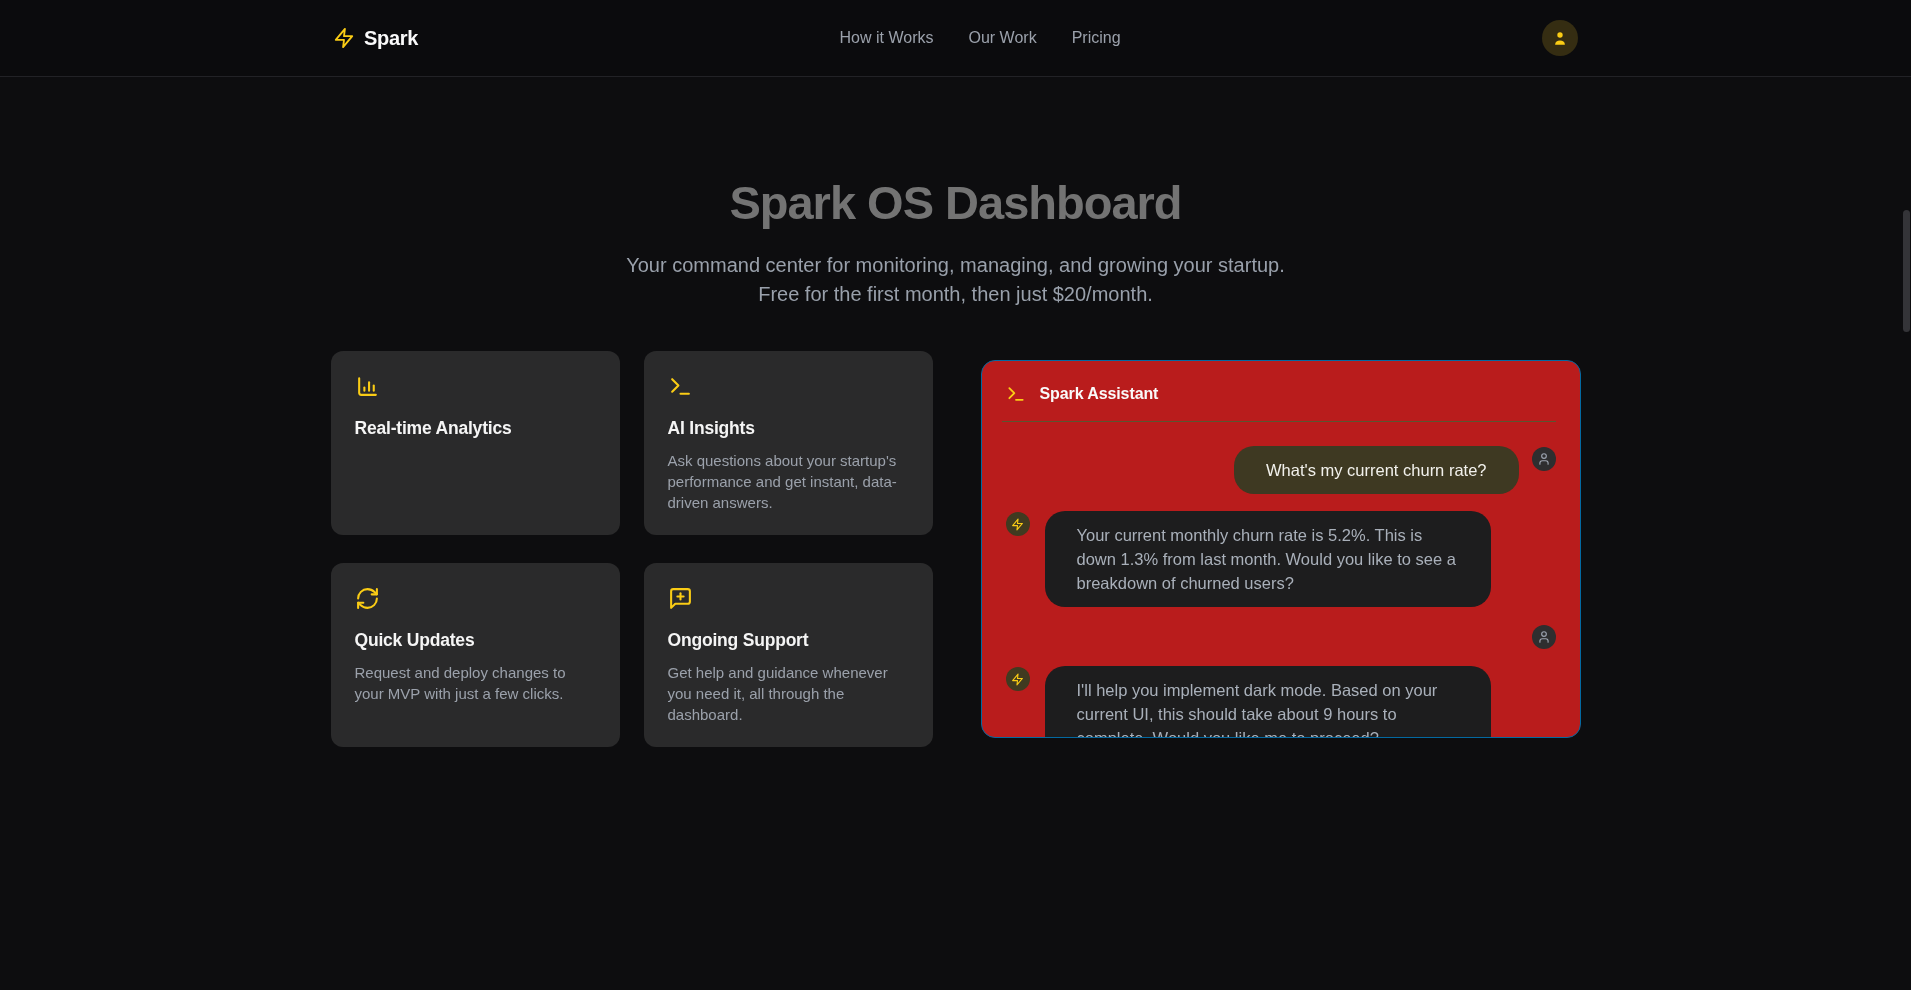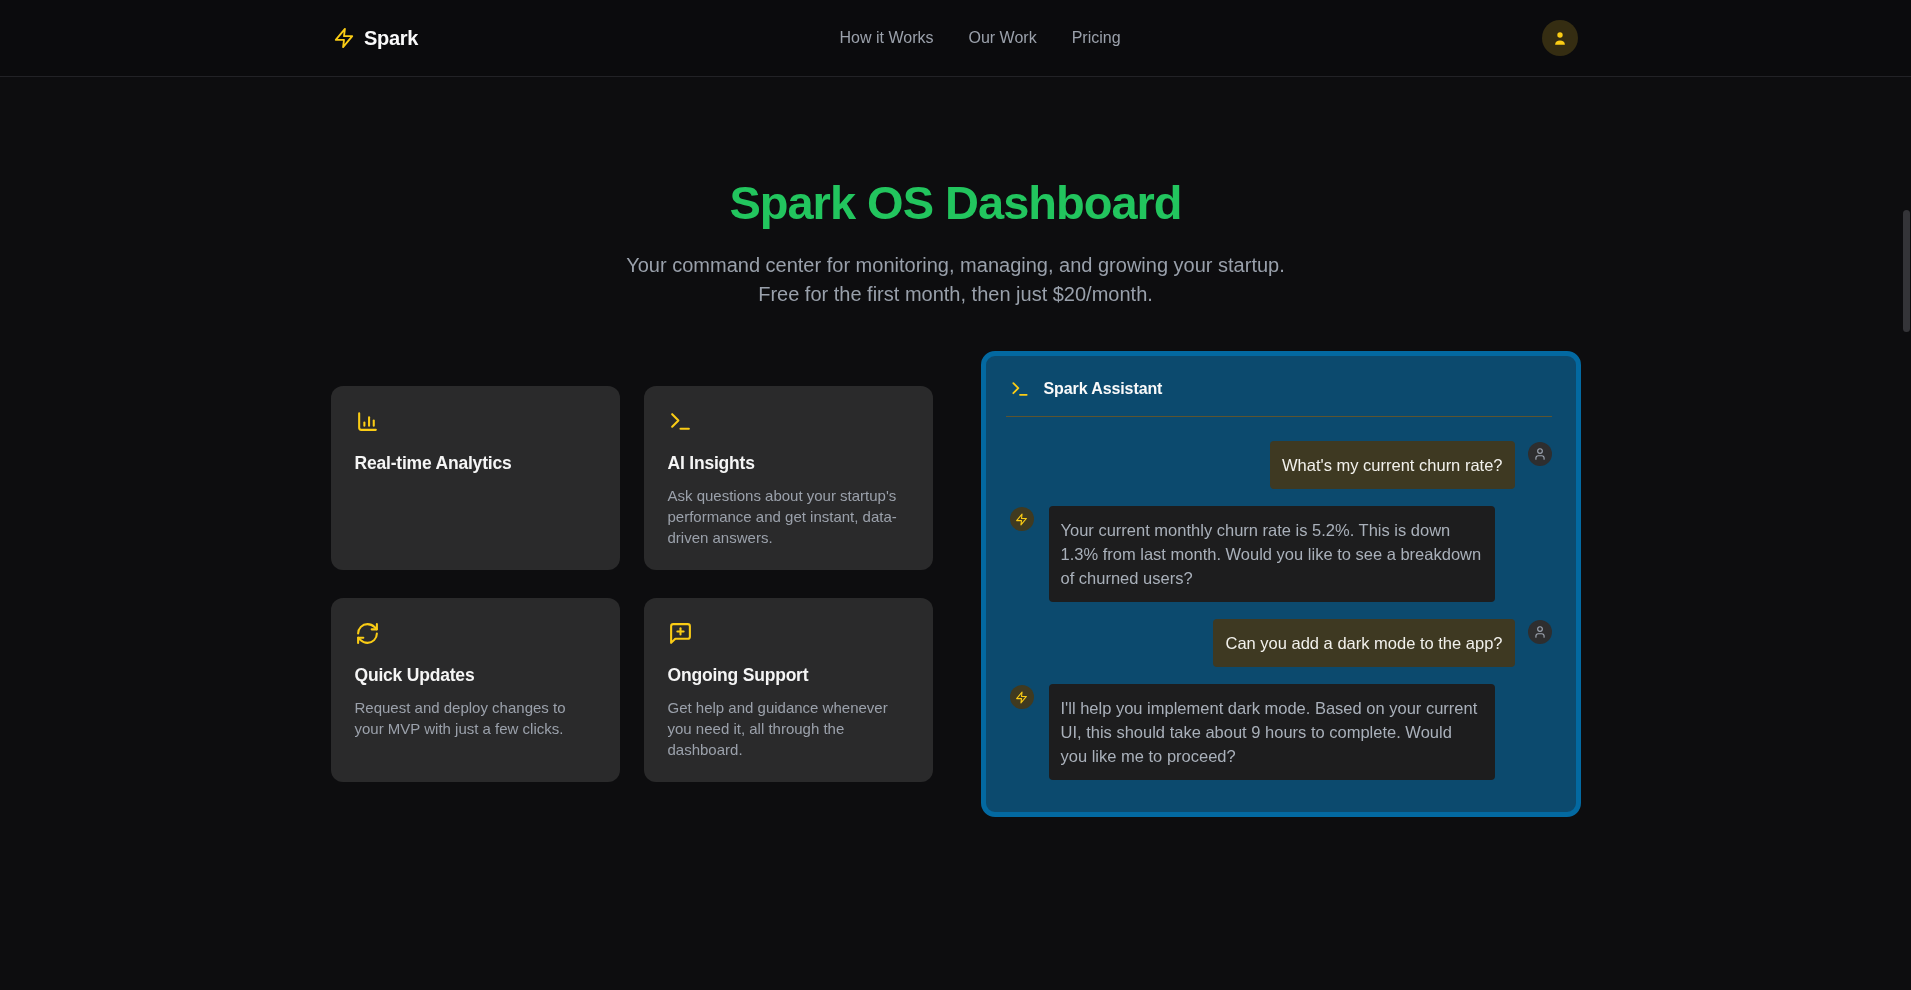--- a/index.html
+++ b/index.html
@@ -42,21 +42,21 @@
     width: 36px; height: 36px; border-radius: 50%;
     background: #352d12; border: none; cursor: pointer;
     display: flex; align-items: center; justify-content: center;
     color: #facc15; padding: 0;
   }
 
   
   .hero { text-align: center; }
   .hero h1 {
     margin: 98px 0 0;
-    font-size: 47px; font-weight: 700; color: #22c55e;
+    font-size: 47px; font-weight: 700; color: #737373;
     letter-spacing: -1px;
   }
   .hero p {
     margin: 21px auto 0;
     max-width: 700px;
     font-size: 20px; line-height: 29px;
     color: #99a0ab;
   }
 
   
@@ -86,23 +86,23 @@
     letter-spacing: -0.2px;
   }
   .card p {
     margin: 0;
     font-size: 15px; line-height: 21px; color: #9ba1ab;
     max-width: 245px;
   }
 
   
   .panel {
-    width: 600px; height: 466px;
-    background: #0c4a6e;
-    border: 5px solid #0369a1;
+    width: 600px; height: 378px;
+    background: #b91c1c;
+    border: 1px solid #0369a1;
     border-radius: 14px;
     overflow: hidden;
   }
   .panel-header {
     display: flex; align-items: center; gap: 14px;
     margin: 0 24px 0 20px;
     padding: 23px 0 17px 4px;
     border-bottom: 1px solid #5c5430;
   }
   .panel-header .term { color: #facc15; }
@@ -117,22 +117,22 @@
   .msg-row.from-assistant { gap: 15px; }
   .msg-avatar {
     width: 24px; height: 24px; border-radius: 50%;
     flex-shrink: 0;
     display: flex; align-items: center; justify-content: center;
     margin-top: 1px;
   }
   .msg-avatar.user-av { background: #2e2e2f; color: #9ca3af; }
   .msg-avatar.ai-av { background: #403a20; color: #facc15; }
   .bubble {
-    border-radius: 4px;
-    padding: 12px 12px;
+    border-radius: 20px;
+    padding: 12px 32px;
     font-size: 16.5px;
   }
   .bubble.user {
     background: #3e3922; color: #f2f1ec; line-height: 24px;
     white-space: nowrap;
   }
   .bubble.assistant {
     background: #1d1d1e; color: #a9b0ba; line-height: 24px;
     width: 446px;
   }
@@ -263,21 +263,20 @@
             <span class="icon">
               <svg width="13" height="13" viewBox="0 0 24 24" fill="none" stroke="currentColor" stroke-width="2" stroke-linecap="round" stroke-linejoin="round">
                   <path d="M13 2 3 14h9l-1 8 10-12h-9l1-8z"></path>
                 </svg>
             </span>
           </div>
           <div class="bubble assistant">Your current monthly churn rate is 5.2%. This is down 1.3% from last month. Would you like to see a breakdown of churned users?</div>
         </div>
 
         <div class="msg-row from-user">
-          <div class="bubble user">Can you add a dark mode to the app?</div>
           <div class="msg-avatar user-av">
             <span class="icon">
               <svg width="14" height="14" viewBox="0 0 24 24" fill="none" stroke="currentColor" stroke-width="2" stroke-linecap="round" stroke-linejoin="round">
                   <path d="M19 21v-2a4 4 0 0 0-4-4H9a4 4 0 0 0-4 4v2"></path>
                   <circle cx="12" cy="7" r="4"></circle>
                 </svg>
             </span>
           </div>
         </div>
 

